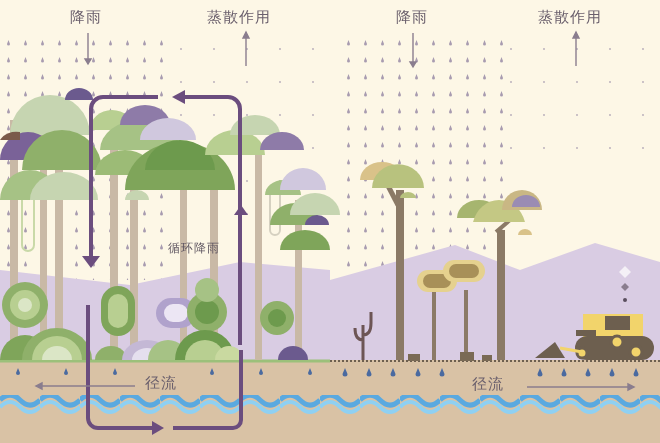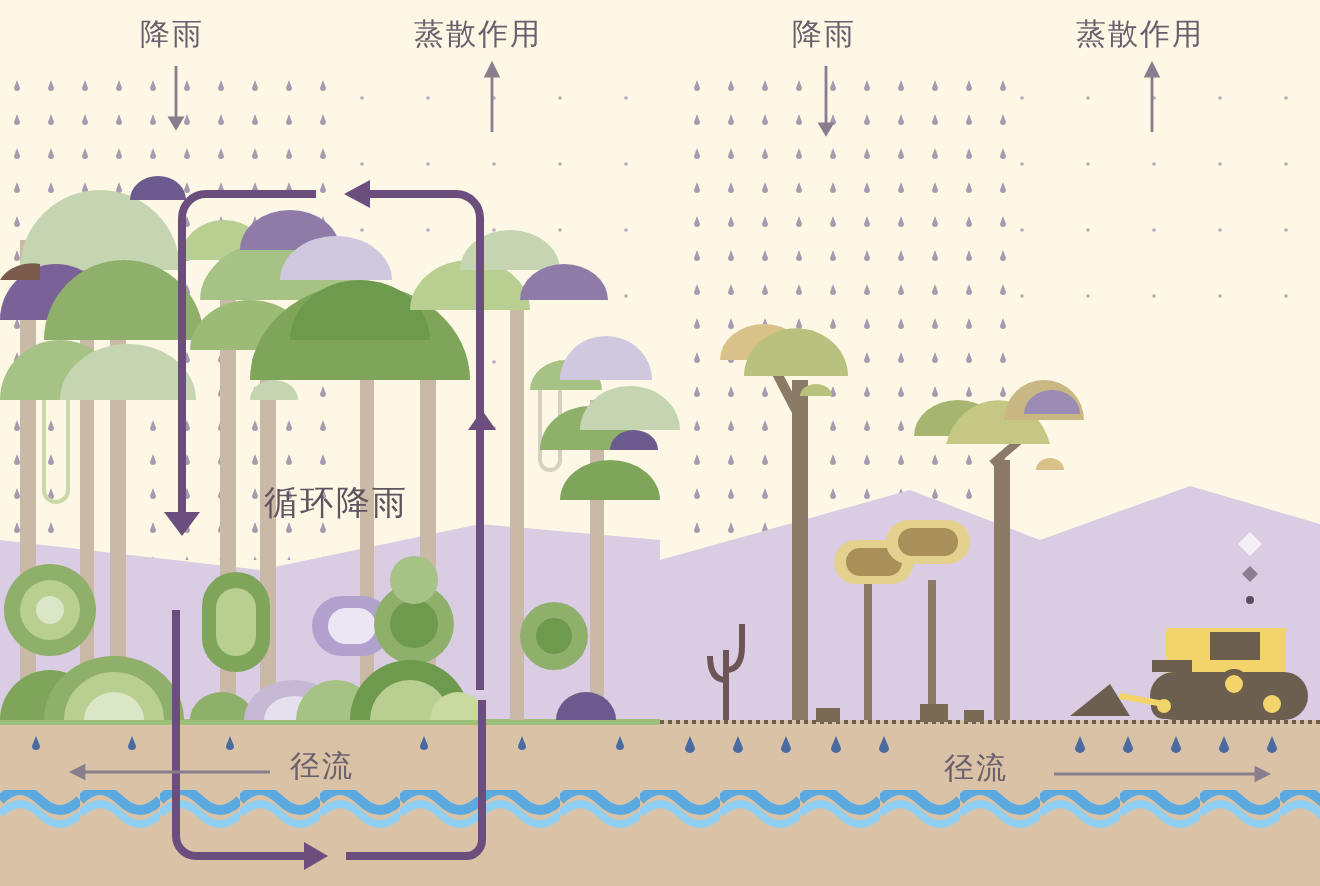--- a/index.html
+++ b/index.html
@@ -1,19 +1,19 @@
 <!DOCTYPE html>
 <html><head>
 <meta charset="utf-8">
 <style>
   html,body{margin:0;padding:0;background:#fdf7e6;}
   #stage{position:relative;width:660px;height:443px;overflow:hidden;background:#fdf7e6;font-family:"DejaVu Sans",sans-serif;}
   svg{position:absolute;left:0;top:0;}
   .lbl{position:absolute;font-size:15px;color:#6a5f6c;letter-spacing:1px;white-space:nowrap;}
-  .lbl-mid{font-size:17px;color:#5e5560;background:rgba(253,247,230,0.0);}
+  .lbl-mid{font-size:12px;color:#5e5560;background:rgba(253,247,230,0.0);margin-left:36px;}
 </style>
 </head>
 <body>
 
 <div id="stage">
 <svg width="660" height="443" viewBox="0 0 660 443">
   <defs>
     <pattern id="rainL" x="0" y="0" width="17" height="17" patternUnits="userSpaceOnUse">
       <path d="M8.5 6 L10 10 A1.5 1.5 0 1 1 7 10 Z" fill="#a89bb0"></path>
     </pattern>

